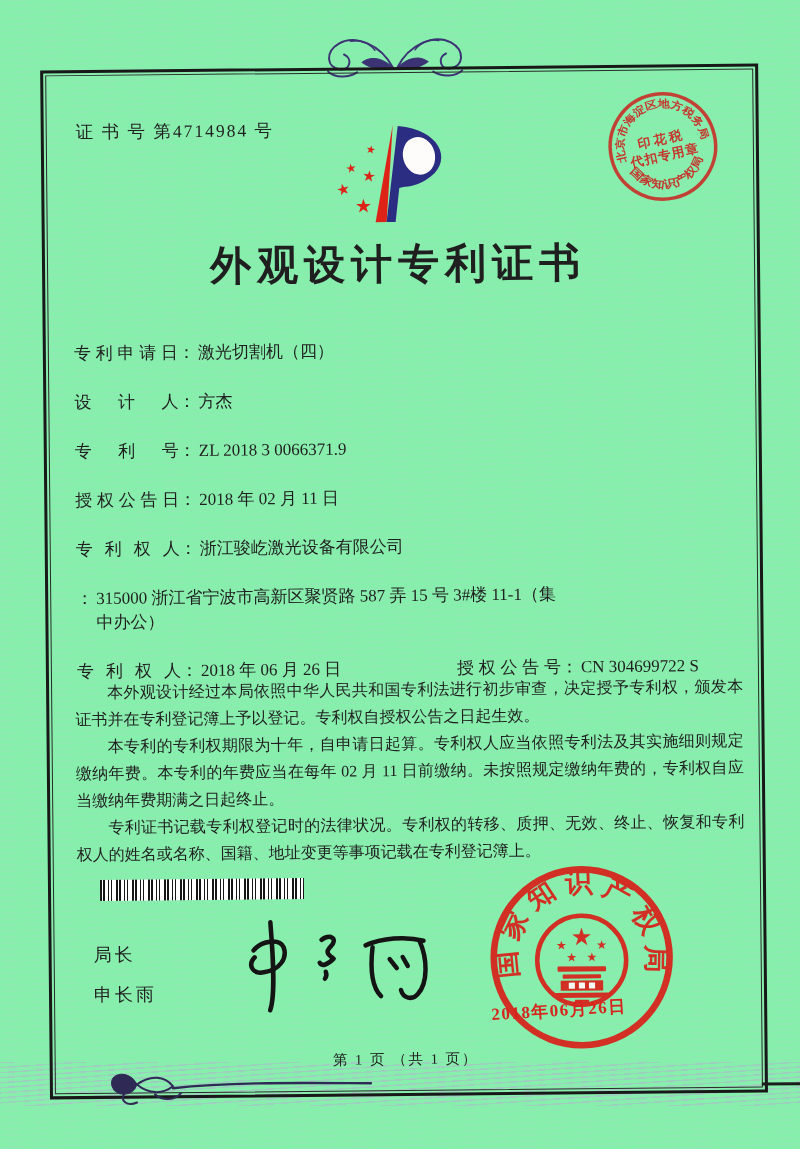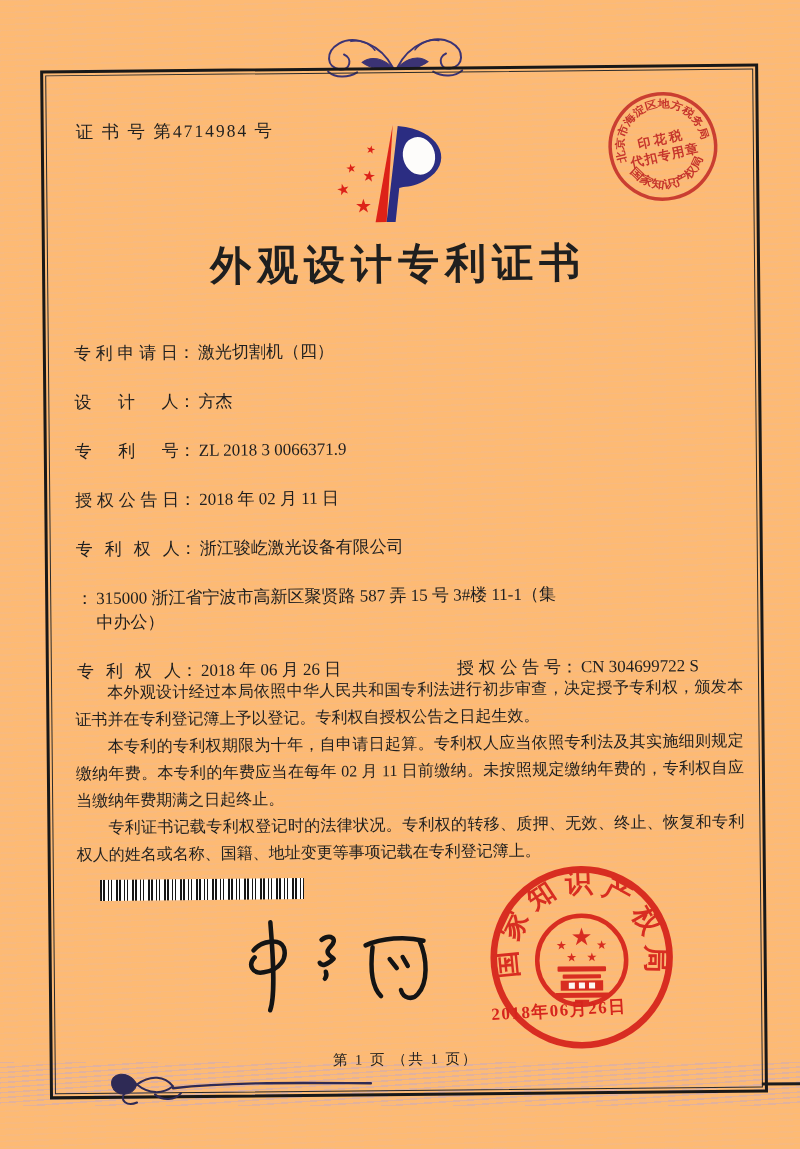--- a/index.html
+++ b/index.html
@@ -1,18 +1,18 @@
 <!DOCTYPE html>
 <html><head>
 <meta charset="utf-8">
 <style>
   html,body{margin:0;padding:0;background:#e9e7e4;}
   .page{
     position:relative;width:800px;height:1149px;margin:0 auto;
-    background:#fdba74;overflow:hidden;
+    background:#86efac;overflow:hidden;
     font-family:"Liberation Serif","DejaVu Serif",serif;color:#1f1f1f;
   }
   .page::before{ 
     content:"";position:absolute;inset:0;pointer-events:none;
     background:repeating-linear-gradient(178deg,rgba(205,185,220,.10) 0 1.5px,rgba(255,255,255,0) 1.5px 6px);
   }
   .lavband{
     position:absolute;left:0;top:1062px;width:800px;height:44px;
     background:repeating-linear-gradient(176deg,rgba(186,165,214,.40) 0 1.5px,rgba(255,255,255,0) 1.5px 5px);
   }
@@ -158,20 +158,24 @@
     </div>
 
     <div class="paras">
       <p>本外观设计经过本局依照中华人民共和国专利法进行初步审查，决定授予专利权，颁发本证书并在专利登记簿上予以登记。专利权自授权公告之日起生效。</p>
       <p>本专利的专利权期限为十年，自申请日起算。专利权人应当依照专利法及其实施细则规定缴纳年费。本专利的年费应当在每年 02 月 11 日前缴纳。未按照规定缴纳年费的，专利权自应当缴纳年费期满之日起终止。</p>
       <p>专利证书记载专利权登记时的法律状况。专利权的转移、质押、无效、终止、恢复和专利权人的姓名或名称、国籍、地址变更等事项记载在专利登记簿上。</p>
     </div>
 
     <div class="barcode"></div>
 
+    <div class="bureau">
+      <div>局长</div>
+      <div>申长雨</div>
+    </div>
 
     <svg class="sig" width="218" height="100" viewBox="0 0 218 100">
       <g fill="none" stroke="#141414" stroke-width="4.5" stroke-linecap="round" stroke-linejoin="round">
         <path d="M24,36 C32,26 50,24 54,33 C58,44 50,56 34,58 C22,60 18,50 25,43"></path>
         <path d="M41,8 C43,36 46,80 40,96"></path>
         <path d="M92,26 C101,20 109,25 101,33 C95,39 99,41 104,45 C98,51 92,53 90,49"></path>
         <path d="M96,58 C97,61 97,63 95,65"></path>
         <path d="M136,32 C152,25 176,23 194,28"></path>
         <path d="M143,34 C140,58 142,74 151,83"></path>
         <path d="M190,28 C198,46 198,70 188,81 C182,88 173,85 171,77"></path>

